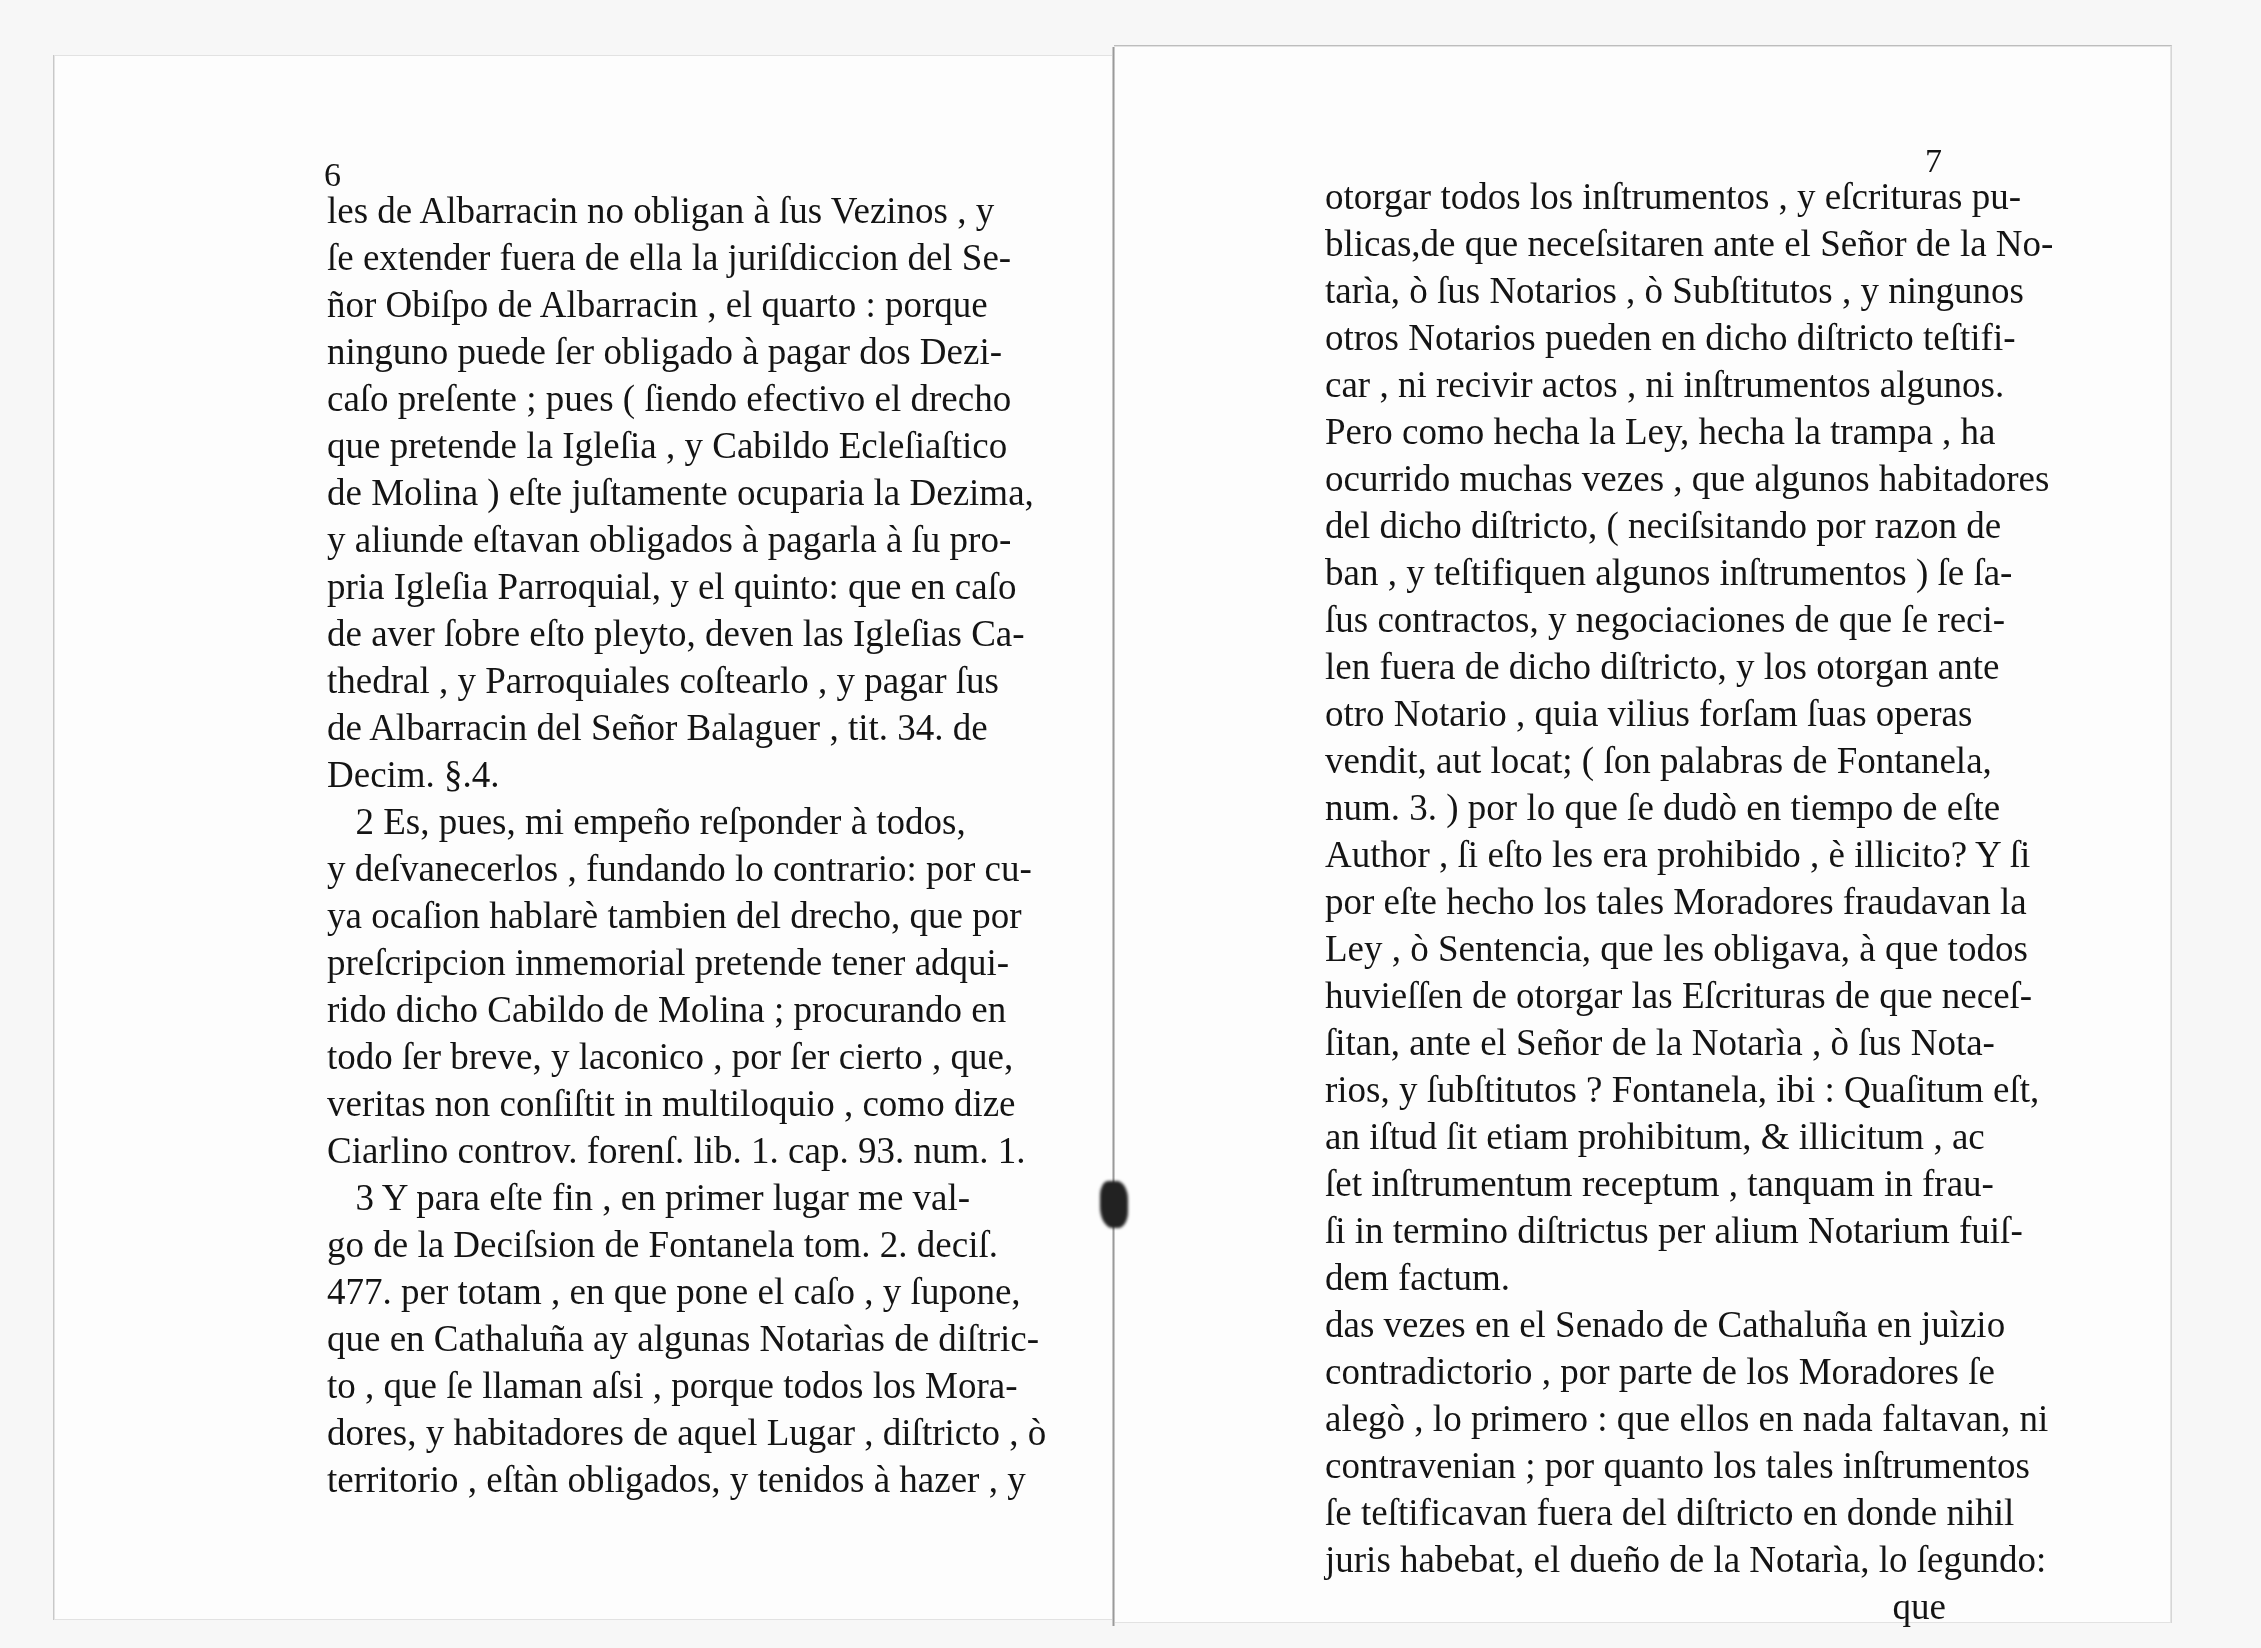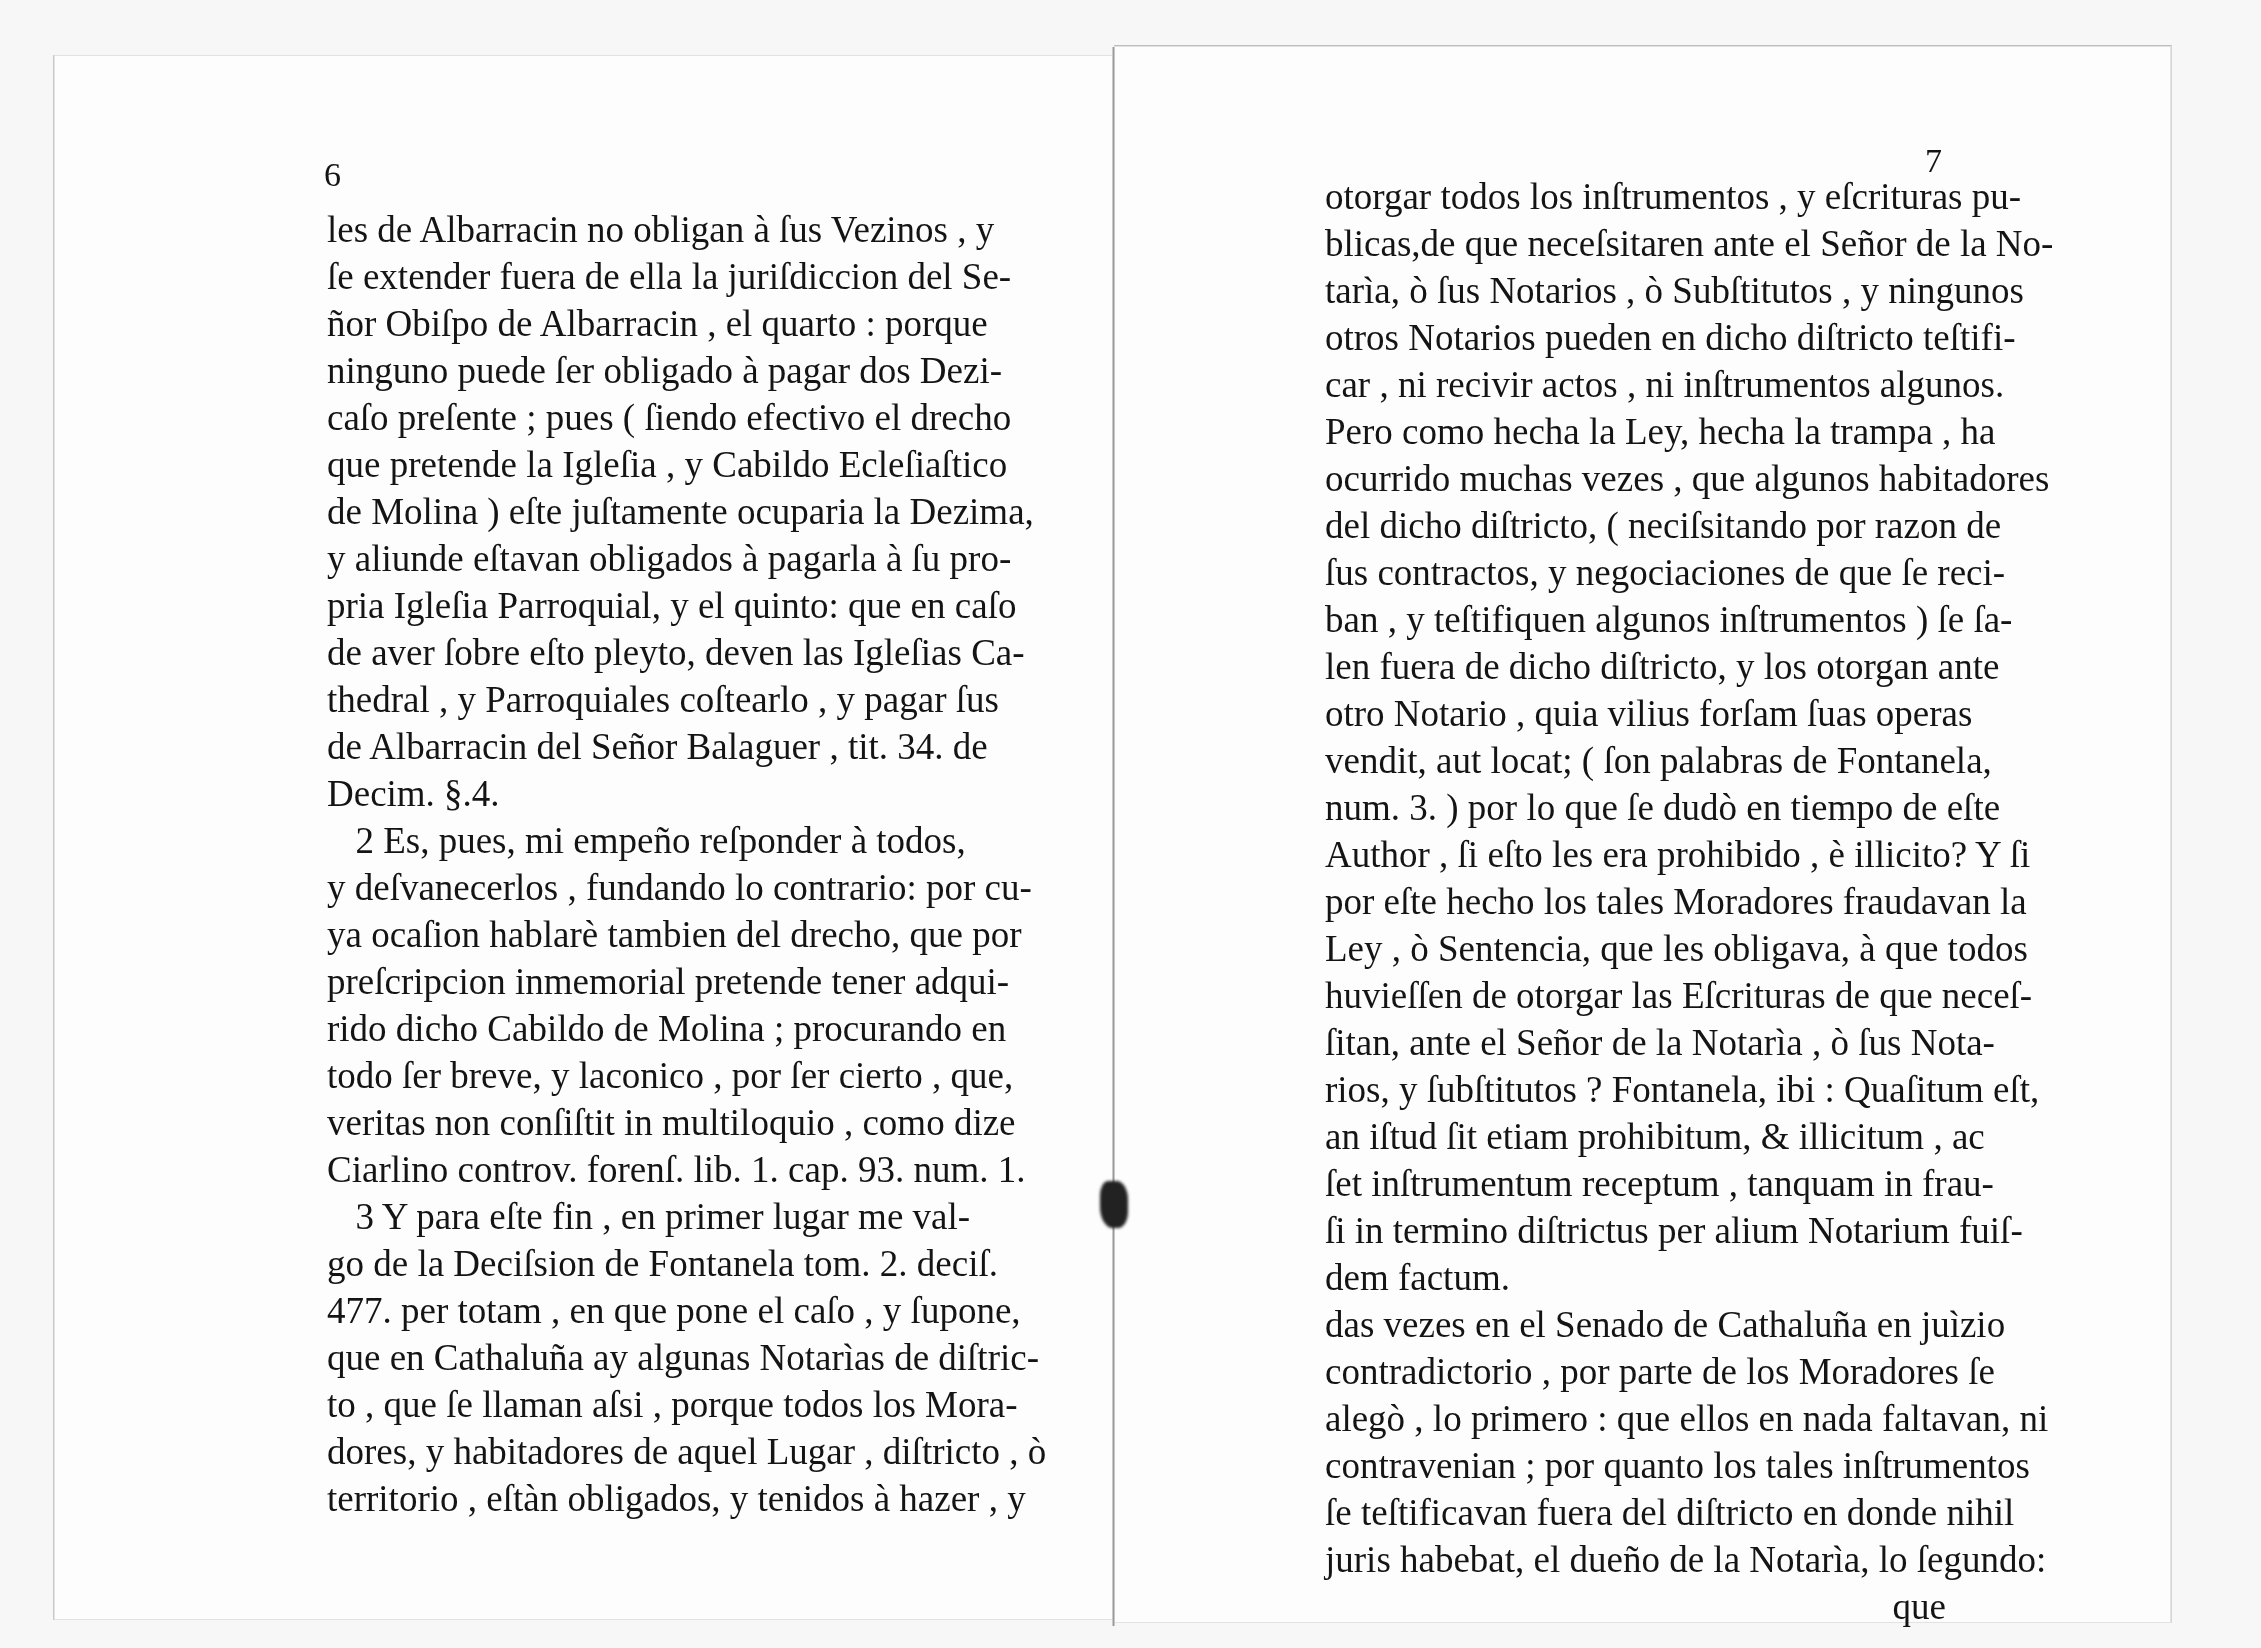--- a/index.html
+++ b/index.html
@@ -33,21 +33,21 @@
 
 <div class="sheet" id="left-page"></div>
 <div class="sheet" id="right-page"></div>
 <div id="gutter"></div>
 <div class="ink-blot"></div>
 
 <div class="folio" id="folio-left">6</div>
 <div class="folio" id="folio-right">7</div>
 
 <div class="text-block" id="left-text">
-  <span class="line" style="margin-top:52px">les de Albarracin no obligan à ſus Vezinos , y</span>
+  <span class="line" style="margin-top:33px">les de Albarracin no obligan à ſus Vezinos , y</span>
   <span class="line">ſe extender fuera de ella la juriſdiccion del Se-</span>
   <span class="line">ñor Obiſpo de Albarracin , el quarto : porque</span>
   <span class="line">ninguno puede ſer obligado à pagar dos Dezi-</span>
   <span class="line">caſo preſente ; pues ( ſiendo efectivo el drecho</span>
   <span class="line">que pretende la Igleſia , y Cabildo Ecleſiaſtico</span>
   <span class="line">de Molina ) eſte juſtamente ocuparia la Dezima,</span>
   <span class="line">y aliunde eſtavan obligados à pagarla à ſu pro-</span>
   <span class="line">pria Igleſia Parroquial, y el quinto: que en caſo</span>
   <span class="line">de aver ſobre eſto pleyto, deven las Igleſias Ca-</span>
   <span class="line">thedral , y Parroquiales coſtearlo , y pagar ſus</span>
@@ -73,22 +73,22 @@
 
 <div class="text-block" id="right-text">
   <span class="line" style="margin-top:33px">otorgar todos los inſtrumentos , y eſcrituras pu-</span>
   <span class="line">blicas,de que neceſsitaren ante el Señor de la No-</span>
   <span class="line">tarìa, ò ſus Notarios , ò Subſtitutos , y ningunos</span>
   <span class="line">otros Notarios pueden en dicho diſtricto teſtifi-</span>
   <span class="line">car , ni recivir actos , ni inſtrumentos algunos.</span>
   <span class="line">Pero como hecha la Ley, hecha la trampa , ha</span>
   <span class="line">ocurrido muchas vezes , que algunos habitadores</span>
   <span class="line">del dicho diſtricto, ( neciſsitando por razon de</span>
+  <span class="line">ban , y teſtifiquen algunos inſtrumentos ) ſe ſa-</span>
   <span class="line">ſus contractos, y negociaciones de que ſe reci-</span>
-  <span class="line">ban , y teſtifiquen algunos inſtrumentos ) ſe ſa-</span>
   <span class="line">len fuera de dicho diſtricto, y los otorgan ante</span>
   <span class="line">otro Notario , quia vilius forſam ſuas operas</span>
   <span class="line">vendit, aut locat; ( ſon palabras de Fontanela,</span>
   <span class="line">num. 3. ) por lo que ſe dudò en tiempo de eſte</span>
   <span class="line">Author , ſi eſto les era prohibido , è illicito? Y ſi</span>
   <span class="line">por eſte hecho los tales Moradores fraudavan la</span>
   <span class="line">Ley , ò Sentencia, que les obligava, à que todos</span>
   <span class="line">huvieſſen de otorgar las Eſcrituras de que neceſ-</span>
   <span class="line">ſitan, ante el Señor de la Notarìa , ò ſus Nota-</span>
   <span class="line">rios, y ſubſtitutos ? Fontanela, ibi : Quaſitum eſt,</span>

